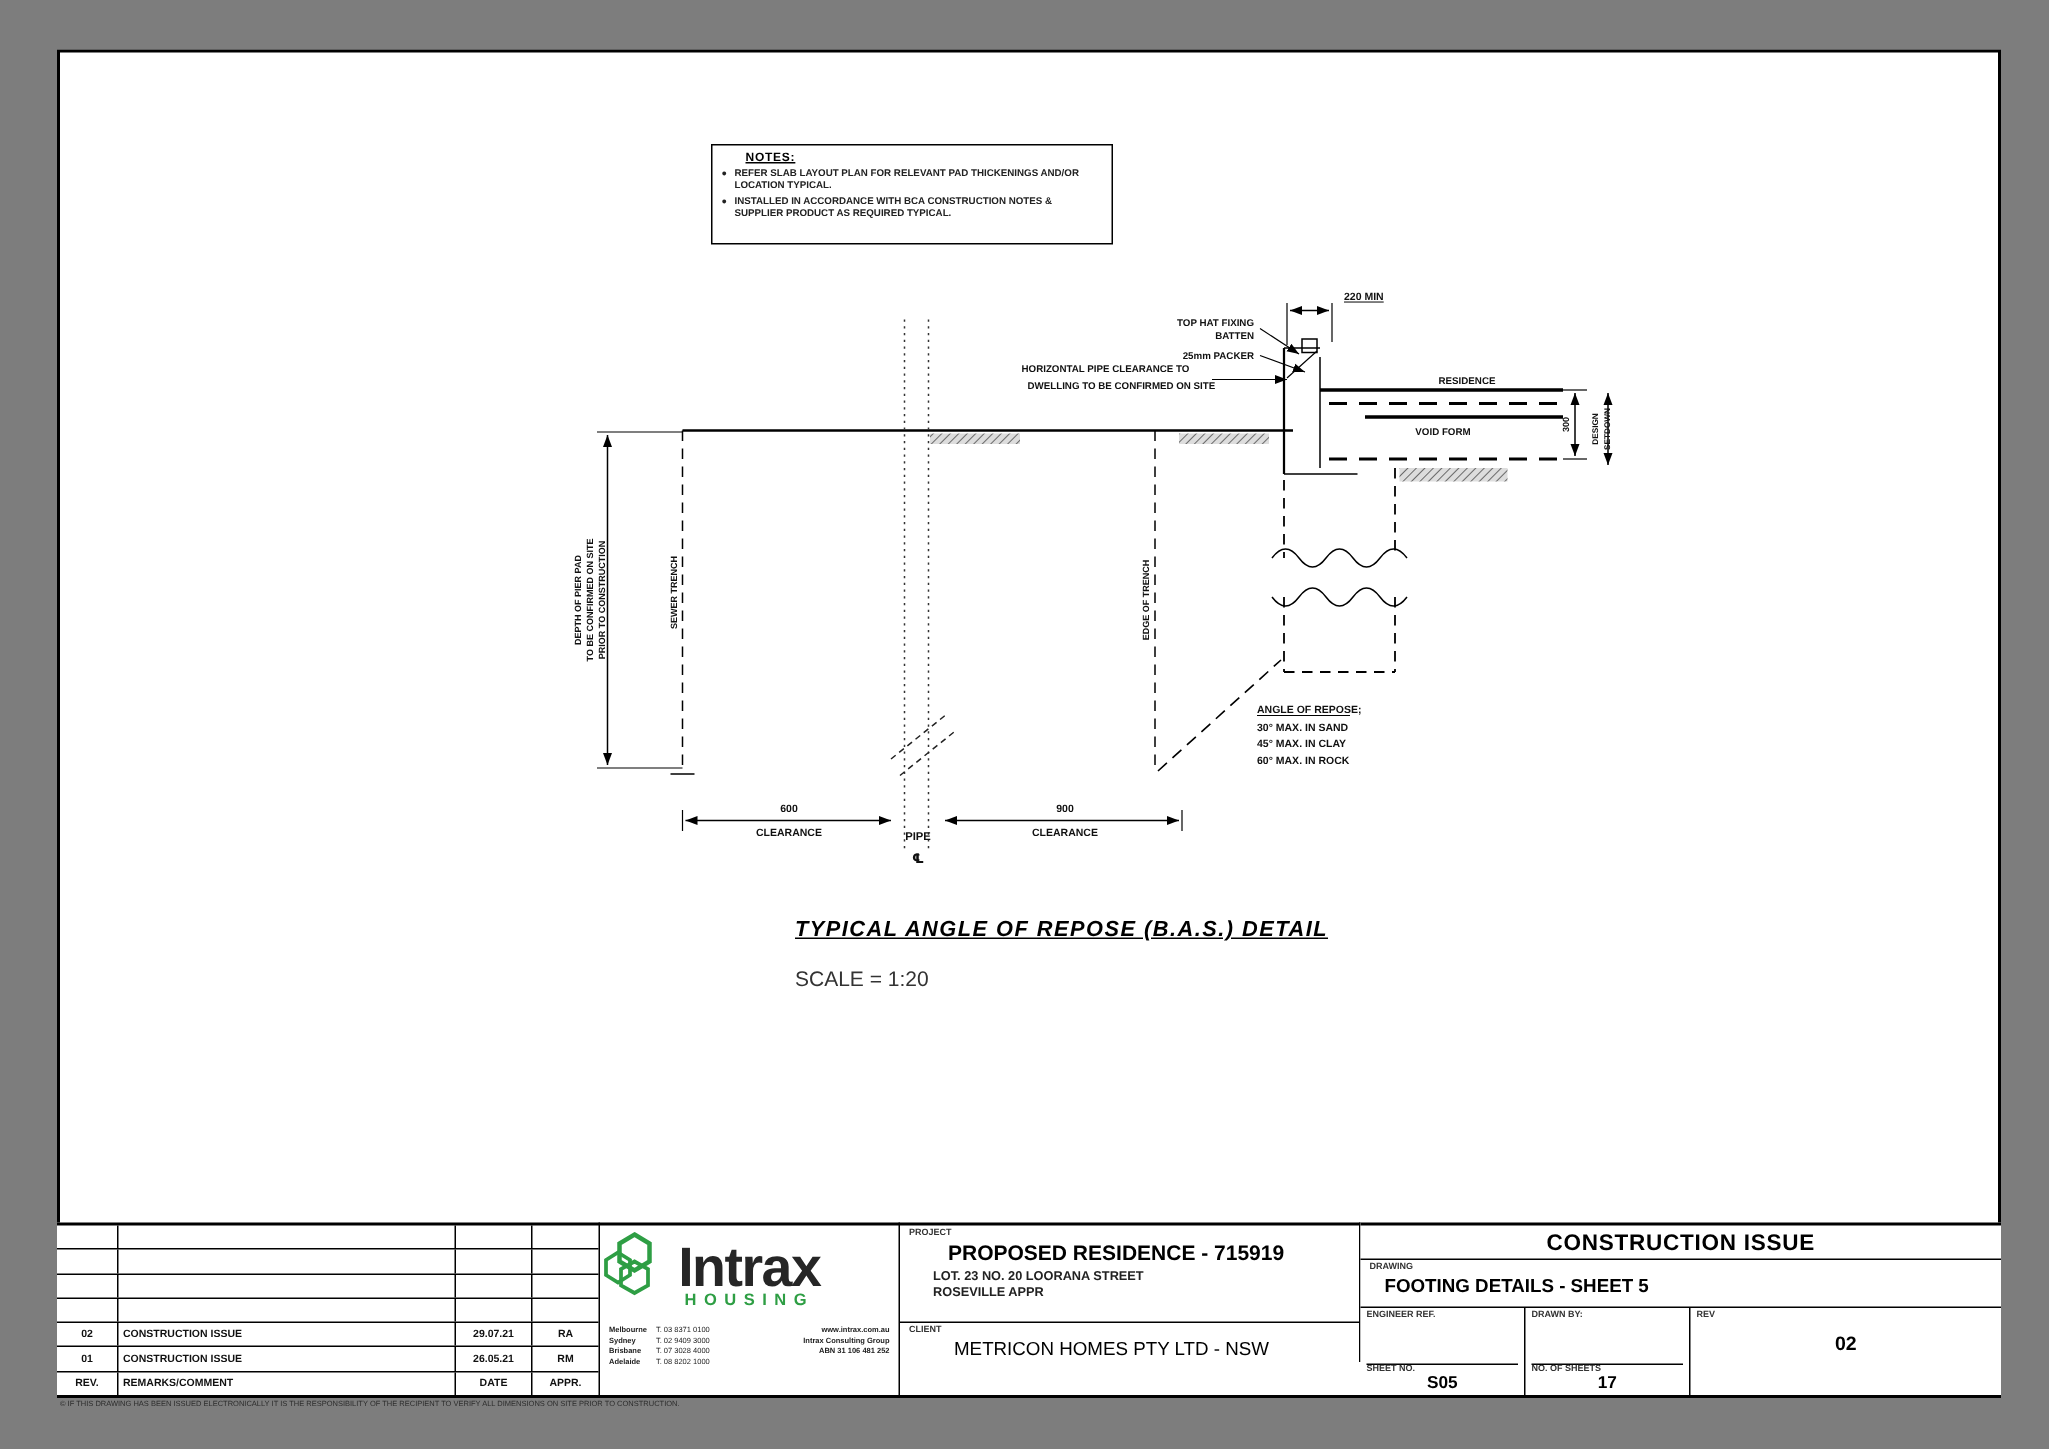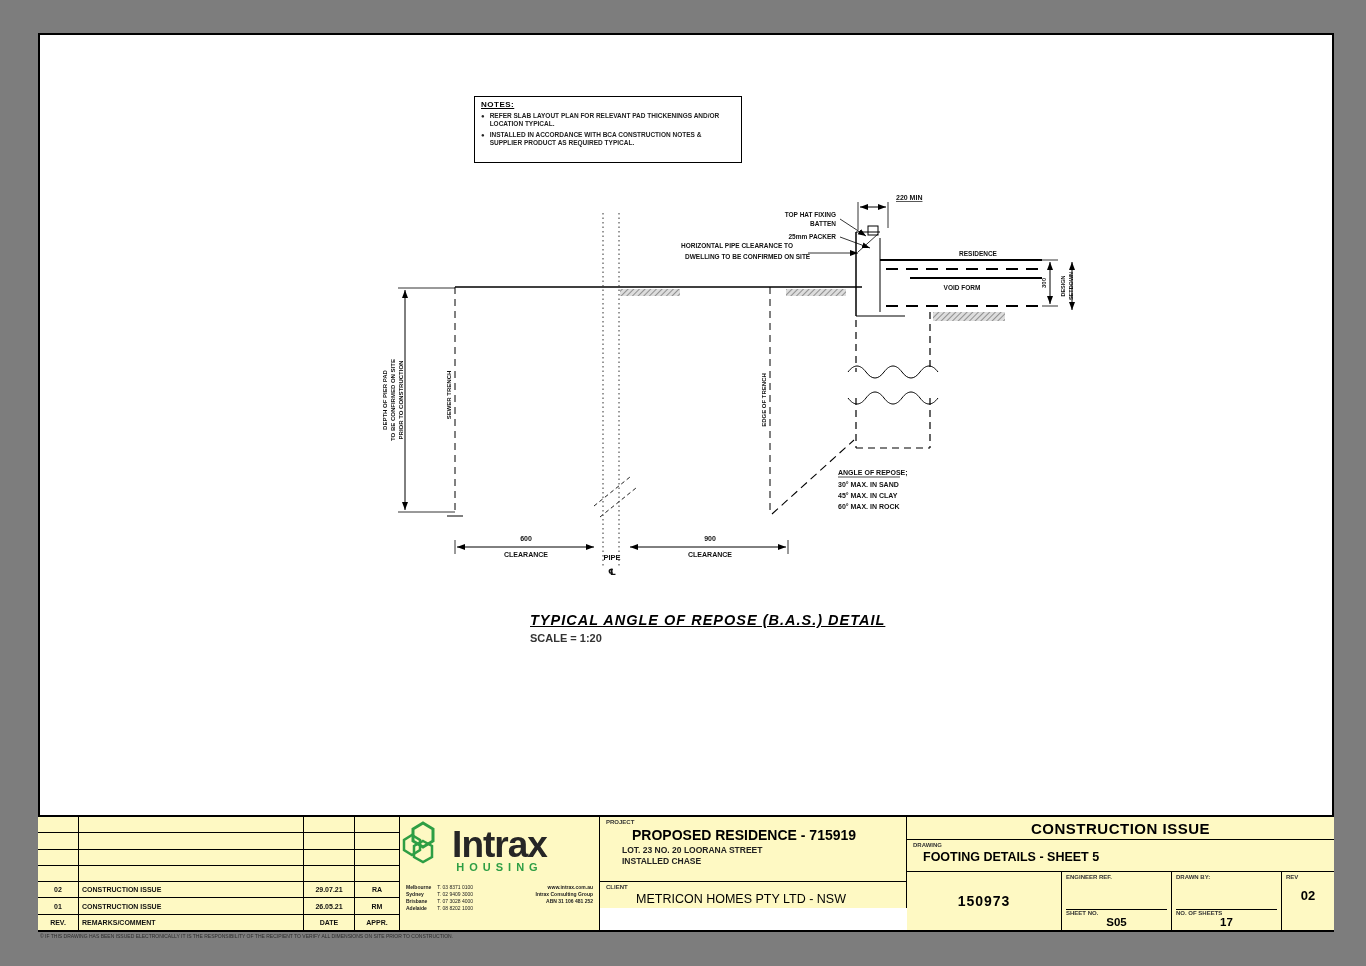--- a/index.html
+++ b/index.html
@@ -9,29 +9,29 @@
     font-family:"Liberation Sans","DejaVu Sans",sans-serif;
     color:#000;
   }
   .abs{position:absolute;box-sizing:border-box;}
   
   .sheet{left:38px;top:33px;width:1296px;height:899px;background:#fff;border:2px solid #000;}
   svg{position:absolute;left:0;top:0;}
   svg text{font-family:"Liberation Sans","DejaVu Sans",sans-serif;fill:#111;}
   
   .notes-box{left:474px;top:96px;width:268px;height:67px;background:#fff;border:1.5px solid #000;padding:3px 6px;}
-  .notes-title{font-size:8px;font-weight:bold;text-decoration:underline;letter-spacing:.5px;}
+  .notes-title{font-size:8px;font-weight:bold;text-decoration:underline;letter-spacing:.5px;margin-left:16px;}
   .note-row{display:flex;gap:5px;font-size:6.5px;line-height:8px;margin-top:3px;font-weight:bold;color:#222;}
   .note-row .bullet{font-size:6px;}
   
   .detail-title{left:530px;top:612px;width:300px;}
   .detail-title .t{font-size:14.5px;font-weight:bold;letter-spacing:1px;text-decoration:underline;white-space:nowrap;font-style:italic;}
-  .detail-title .s{font-size:11px;font-weight:bold;color:#333;margin-top:4px;}
+  .detail-title .s{font-size:14px;font-weight:normal;color:#333;margin-top:16px;}
   
-  .tblock{border-top:2px solid #000;background:#fef9c3;}
+  .tblock{border-top:2px solid #000;background:#ffffff;}
   .revtable{left:38px;top:815px;width:362px;height:115px;display:flex;flex-direction:column;border-right:1.5px solid #000;}
   .revrow{flex:1;display:flex;border-top:1px solid #000;}
   .revrow:first-child{border-top:none;}
   .revcell{border-right:1px solid #000;font-size:7px;font-weight:bold;display:flex;align-items:center;padding:0 3px;overflow:hidden;white-space:nowrap;color:#111;}
   .revcell:last-child{border-right:none;}
   .c-rev{width:34px;justify-content:center;}
   .c-desc{flex:1;}
   .c-date{width:44px;justify-content:center;}
   .c-appr{width:38px;justify-content:center;}
   .logoblock{left:400px;top:815px;width:200px;height:115px;border-right:1.5px solid #000;display:flex;flex-direction:column;}
@@ -277,36 +277,35 @@
       <div>ABN 31 106 481 252</div>
     </div>
   </div>
 </div>
 
 <div class="abs projblock tblock">
   <div class="proj-top">
     <div class="lbl">PROJECT</div>
     <div class="proj-name">PROPOSED RESIDENCE - 715919</div>
     <div class="proj-addr">LOT. 23 NO. 20 LOORANA STREET</div>
-    <div class="proj-addr">INSTALLED CHASE</div>
+    <div class="proj-addr">ROSEVILLE APPR</div>
   </div>
   <div class="client-area">
     <div class="lbl">CLIENT</div>
     <div class="client-name">METRICON HOMES PTY LTD - NSW</div>
   </div>
 </div>
 
 <div class="abs rightblock tblock">
   <div class="statusrow">CONSTRUCTION ISSUE</div>
   <div class="drawrow">
     <div class="lbl">DRAWING</div>
     <div class="draw-title">FOOTING DETAILS - SHEET 5</div>
   </div>
   <div class="jobrow">
-    <div class="jobcell jc-job">150973</div>
     <div class="jobcell jc-mid">
       <div class="half">
         <div class="lbl">ENGINEER REF.</div>
       </div>
       <div class="half">
         <div class="lbl">SHEET NO.</div>
         <div class="jc-val">S05</div>
       </div>
     </div>
     <div class="jobcell jc-mid">

